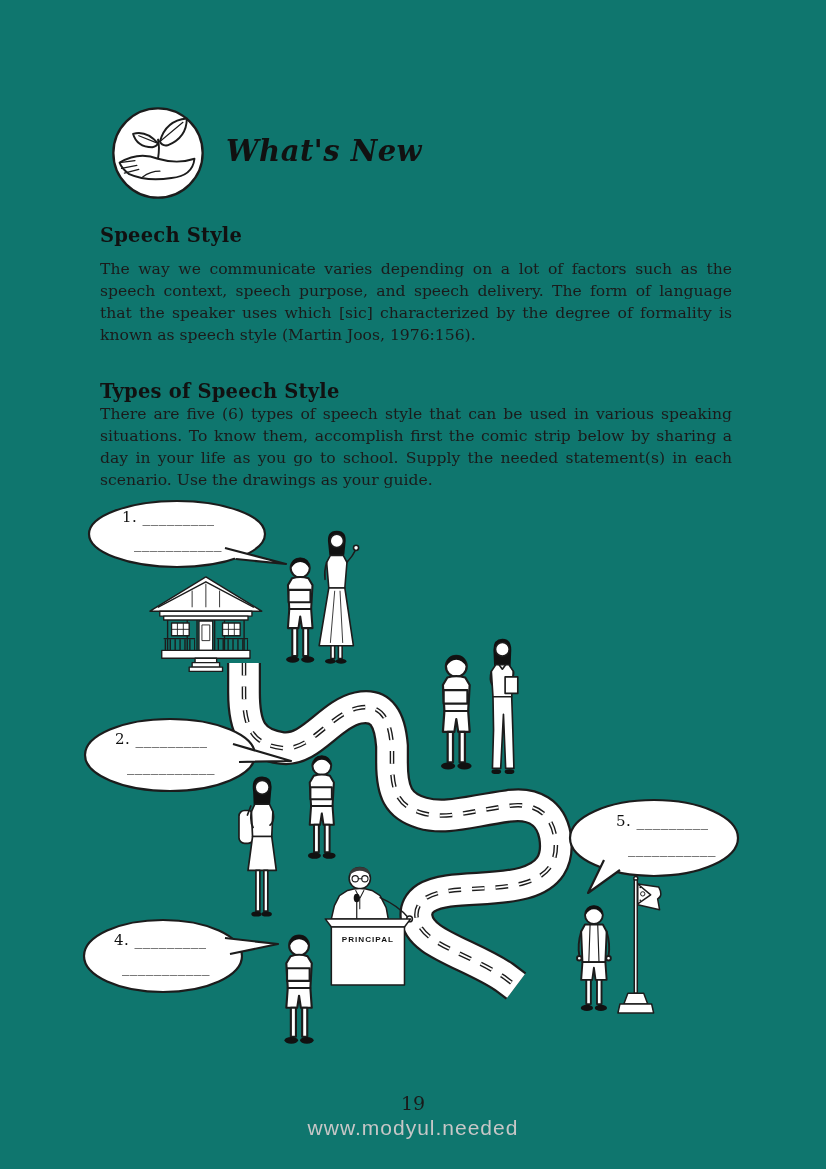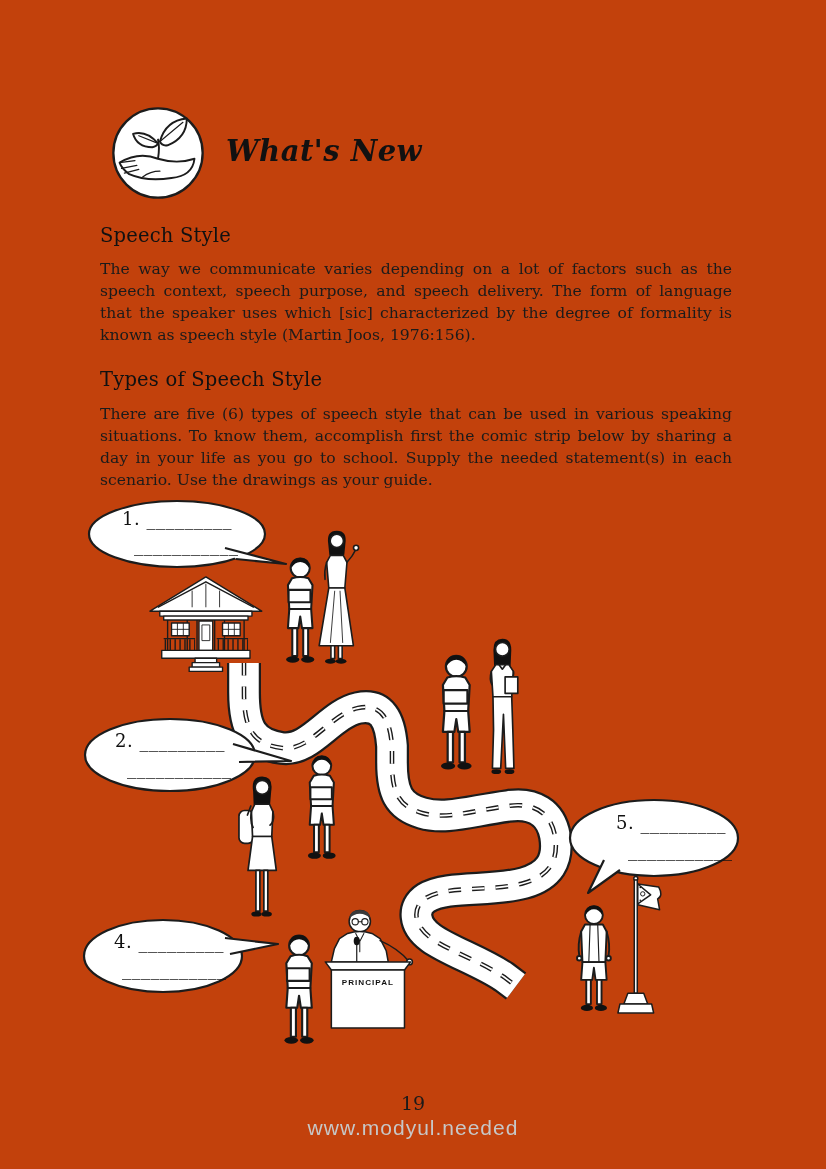--- a/index.html
+++ b/index.html
@@ -1,24 +1,24 @@
 <!DOCTYPE html>
 <html><head>
 <meta charset="utf-8">
 <style>
   html,body{margin:0;padding:0;background:#9a9a9a;}
-  .page{position:relative;width:826px;height:1169px;background:#c2410c;margin:0 auto;
+  .page{position:relative;width:826px;height:1169px;background:#0f766e;margin:0 auto;
         font-family:"DejaVu Serif","Liberation Serif",serif;color:#1c1c1c;overflow:hidden;}
   .abs{position:absolute;}
   .title{font-size:29px;font-weight:bold;font-style:italic;letter-spacing:.5px;color:#111;}
-  h2.sec{font-size:19.5px;font-weight:normal;margin:0;color:#111;letter-spacing:.2px;}
+  h2.sec{font-size:19.5px;font-weight:bold;margin:0;color:#111;letter-spacing:.2px;}
   p.body{font-size:15.6px;line-height:22px;text-align:justify;margin:0;color:#1b1b1b;}
   .bubble{z-index:3;}
   .bubble svg{position:absolute;left:0;top:0;overflow:visible;}
-  .btxt{position:absolute;font-size:18px;color:#111;white-space:nowrap;letter-spacing:.5px;}
+  .btxt{position:absolute;font-size:15px;color:#111;white-space:nowrap;letter-spacing:.5px;}
   .fig{z-index:2;}
   .fig svg{display:block;height:100%;width:auto;}
   #road{z-index:1;pointer-events:none;}
   .pagenum{left:0;right:0;text-align:center;font-size:19px;color:#1a1a1a;}
   .watermark{left:0;right:0;text-align:center;font-size:21px;color:#c7c7c7;
              font-family:"Liberation Sans",sans-serif;letter-spacing:1px;}
 </style>
 </head>
 <body>
 
@@ -105,21 +105,21 @@
         <path d="M10,60 Q30,48 50,56 Q70,62 88,56 Q86,74 64,76 Q38,80 20,72 Q12,66 10,60 Z"></path>
         <path d="M10,60 L26,58 M12,66 L28,63 M15,71 L30,67 M34,75 Q42,69 52,69" fill="none" stroke-width="1.3"></path>
       </g>
     </svg>
   </div>
   <div class="abs title" style="left:226px;top:134px;">What's New</div>
 
   <h2 class="abs sec" style="left:100px;top:224px;">Speech Style</h2>
   <p class="abs body" style="left:100px;top:258px;width:632px;">The way we communicate varies depending on a lot of factors such as the speech context, speech purpose, and speech delivery. The form of language that the speaker uses which [sic] characterized by the degree of formality is known as speech style (Martin Joos, 1976:156).</p>
 
-  <h2 class="abs sec" style="left:100px;top:368px;">Types of Speech Style</h2>
+  <h2 class="abs sec" style="left:100px;top:380px;">Types of Speech Style</h2>
   <p class="abs body" style="left:100px;top:403px;width:632px;">There are five (6) types of speech style that can be used in various speaking situations. To know them, accomplish first the comic strip below by sharing a day in your life as you go to school. Supply the needed statement(s) in each scenario. Use the drawings as your guide.</p>
 
   <svg id="road" class="abs" style="left:0;top:0;" width="826" height="1169" viewBox="0 0 826 1169">
     <use href="#roadpath" stroke="#1c1c1c" stroke-width="34"></use>
     <use href="#roadpath" stroke="#ffffff" stroke-width="29.5"></use>
     <use href="#roadpath" stroke="#1c1c1c" stroke-width="4.6" stroke-dasharray="12.5 11"></use>
     <use href="#roadpath" stroke="#ffffff" stroke-width="1.8" stroke-dasharray="12.5 11"></use>
   </svg>
 
   <div class="abs fig" style="left:148px;top:570px;height:102px;">
@@ -178,21 +178,21 @@
     <svg viewBox="0 0 34 82">
         <use href="#g-boy"></use>
       </svg>
   </div>
 
   <div class="abs fig" style="left:275px;top:930px;height:116px;">
     <svg viewBox="0 0 34 82">
         <use href="#g-boy"></use>
       </svg>
   </div>
-  <div class="abs fig" style="left:309px;top:904px;height:128px;">
+  <div class="abs fig" style="left:309px;top:861px;height:128px;">
     <svg viewBox="0 0 118 126">
       <g fill="#fff" stroke="#1c1c1c" stroke-width="1.5" stroke-linejoin="round" stroke-linecap="round">
         <circle cx="50" cy="17" r="10.5"></circle>
         <path d="M40,14 Q40,6 50,6 Q60,6 60,14 Q56,9.5 50,9.5 Q44,9.5 40,14 Z" fill="#3a3a3a" stroke="none"></path>
         <circle cx="45.5" cy="17.5" r="3.1" fill="none" stroke-width="1.1"></circle>
         <circle cx="55" cy="17.5" r="3.1" fill="none" stroke-width="1.1"></circle>
         <path d="M48.4,17.5 L52.2,17.5" stroke-width="1.1"></path>
         <path d="M38,29 Q50,25 62,29 L70,34 76,46 78,57 22,57 25,44 30,34 Z"></path>
         <path d="M46,29 L50,37 54,29 M50,37 L50,47" fill="none" stroke-width="1"></path>
         <path d="M70,36 Q88,44 98,56" fill="none"></path>

